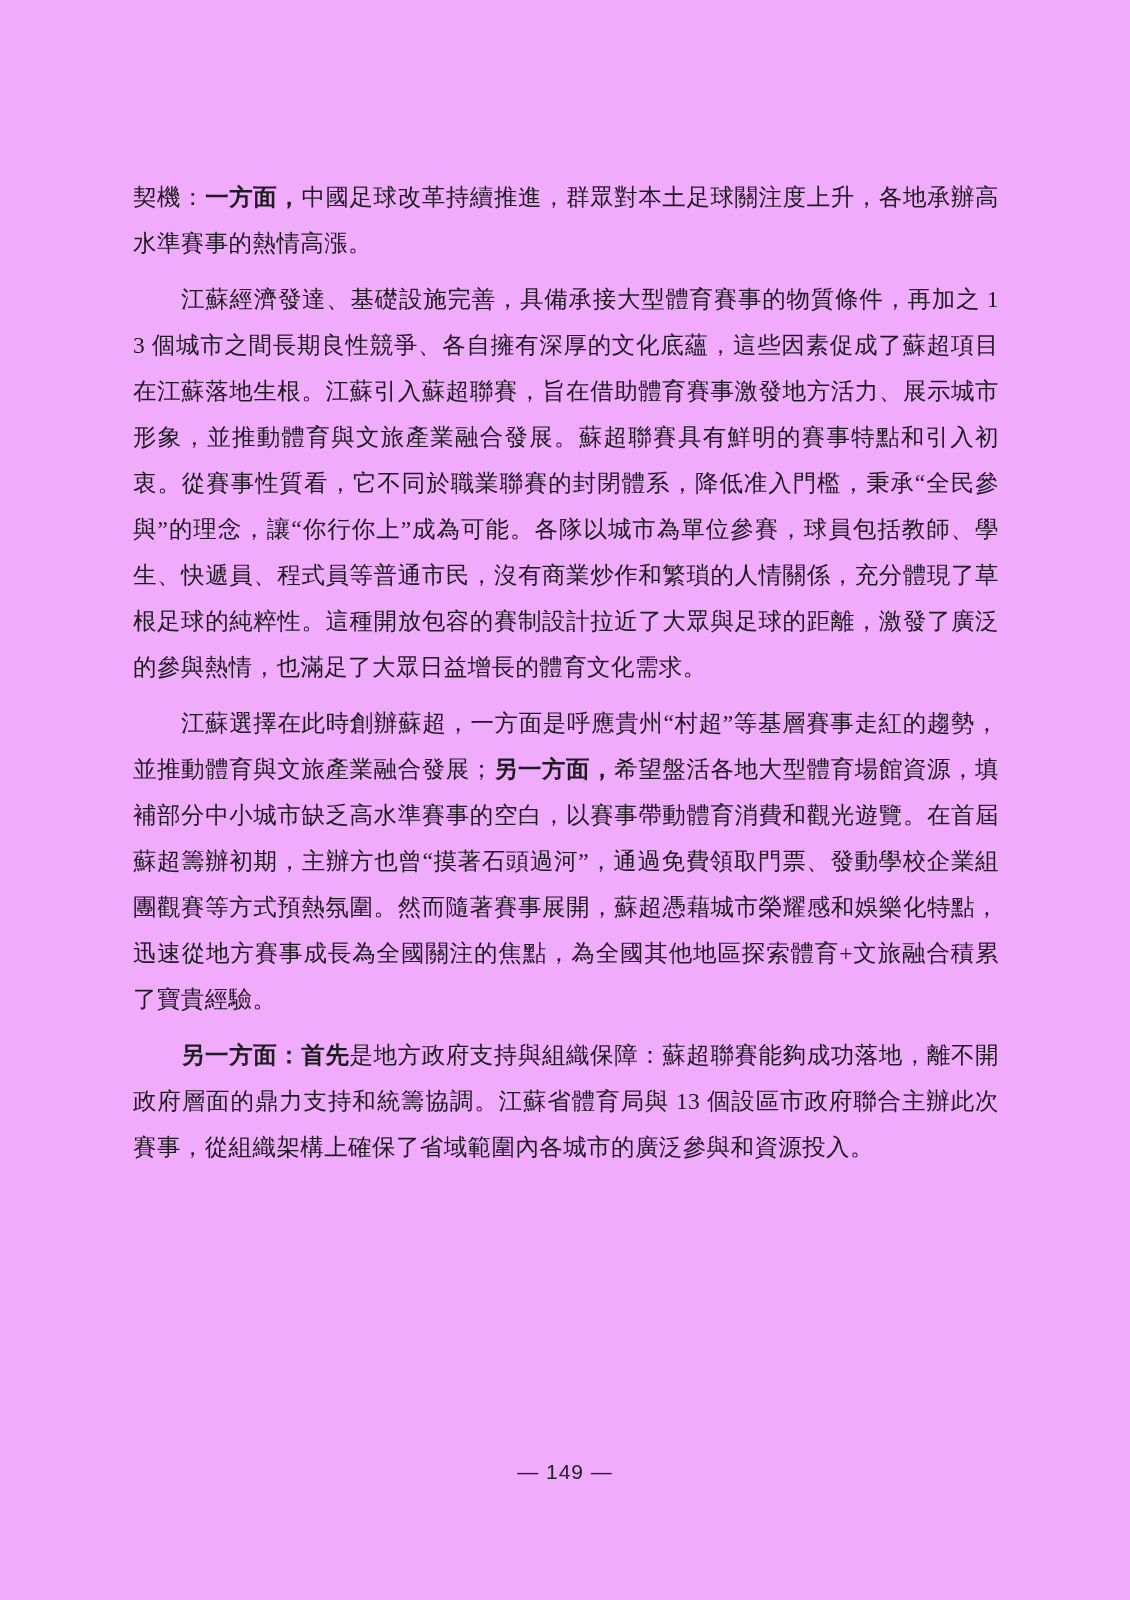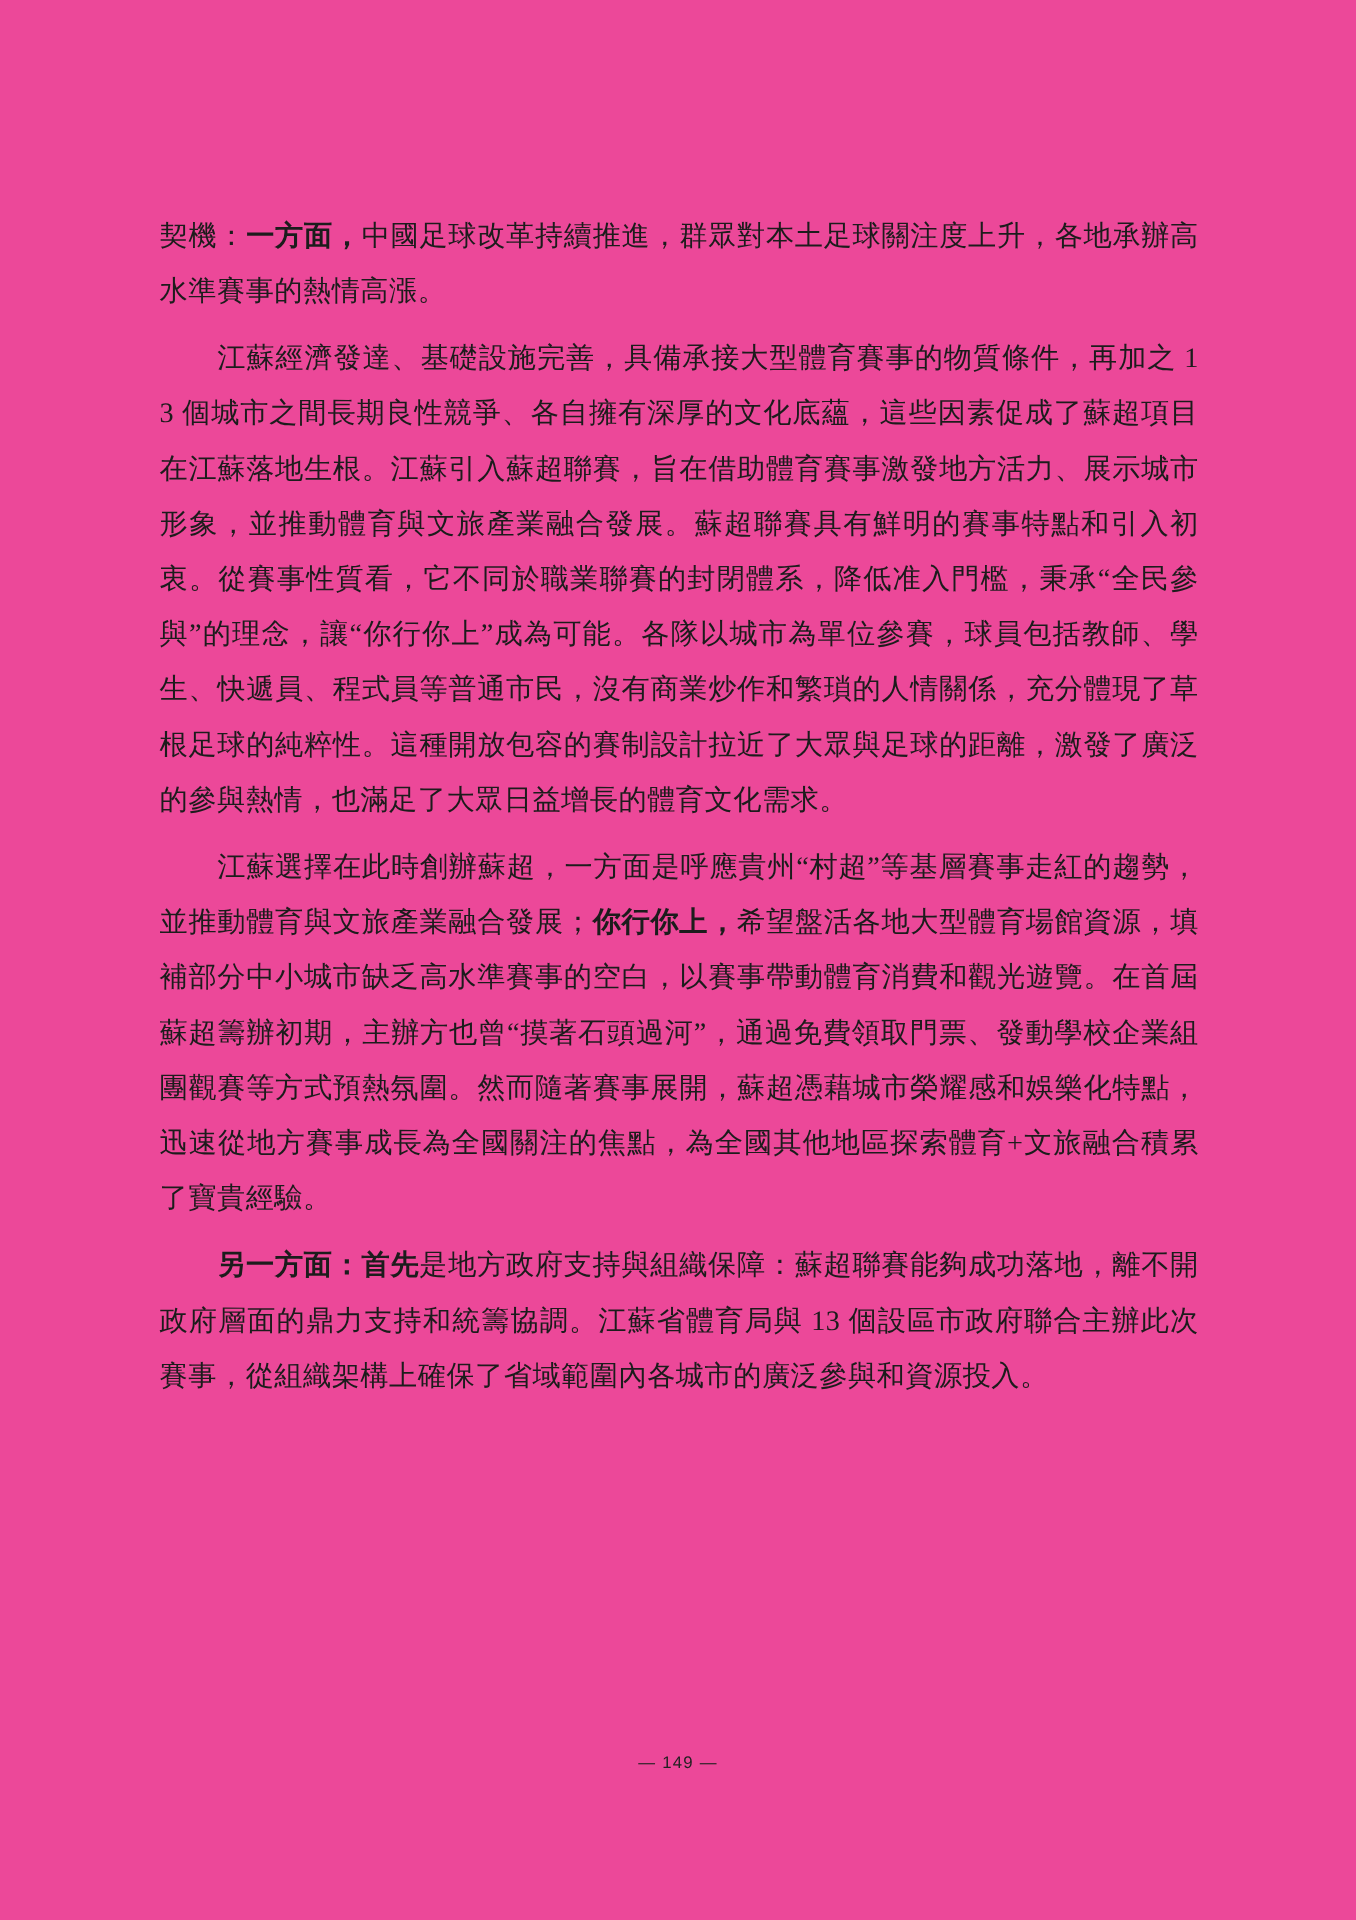--- a/index.html
+++ b/index.html
@@ -11,21 +11,21 @@
     height: 1600px;
     background: #ffffff;
     position: relative;
     overflow: hidden;
     font-family: "Liberation Serif", "DejaVu Serif", serif;
     color: #1c1c1c;
   }
   .page {
     position: absolute;
     inset: 0;
-    background: #ec4899;
+    background: #f0abfc;
   }
   .content {
     position: absolute;
     left: 133px;
     top: 174px;
     width: 866px;
     text-align: justify;
   }
   p.para {
     margin: 0 0 10px 0;
@@ -40,32 +40,32 @@
   .bold {
     font-weight: bold;
   }
   .footer {
     position: absolute;
     left: 0;
     right: 0;
     top: 1460px;
     text-align: center;
     font-family: "Liberation Sans", "DejaVu Sans", sans-serif;
-    font-size: 14px;
+    font-size: 21px;
     color: #222222;
     letter-spacing: 1px;
   }
 </style>
 </head>
 <body>
 
 <div class="page">
 
   <div class="content">
       <p class="para"><span>契機：</span><span class="bold">一方面，</span><span>中國足球改革持續推進，群眾對本土足球關注度上升，各地承辦高水準賽事的熱情高漲。</span></p>
       <p class="para indent"><span>江蘇經濟發達、基礎設施完善，具備承接大型體育賽事的物質條件，再加之 13 個城市之間長期良性競爭、各自擁有深厚的文化底蘊，這些因素促成了蘇超項目在江蘇落地生根。江蘇引入蘇超聯賽，旨在借助體育賽事激發地方活力、展示城市形象，並推動體育與文旅產業融合發展。蘇超聯賽具有鮮明的賽事特點和引入初衷。從賽事性質看，它不同於職業聯賽的封閉體系，降低准入門檻，秉承“全民參與”的理念，讓“你行你上”成為可能。各隊以城市為單位參賽，球員包括教師、學生、快遞員、程式員等普通市民，沒有商業炒作和繁瑣的人情關係，充分體現了草根足球的純粹性。這種開放包容的賽制設計拉近了大眾與足球的距離，激發了廣泛的參與熱情，也滿足了大眾日益增長的體育文化需求。</span></p>
-      <p class="para indent"><span>江蘇選擇在此時創辦蘇超，一方面是呼應貴州“村超”等基層賽事走紅的趨勢，並推動體育與文旅產業融合發展；</span><span class="bold">你行你上，</span><span>希望盤活各地大型體育場館資源，填補部分中小城市缺乏高水準賽事的空白，以賽事帶動體育消費和觀光遊覽。在首屆蘇超籌辦初期，主辦方也曾“摸著石頭過河”，通過免費領取門票、發動學校企業組團觀賽等方式預熱氛圍。然而隨著賽事展開，蘇超憑藉城市榮耀感和娛樂化特點，迅速從地方賽事成長為全國關注的焦點，為全國其他地區探索體育+文旅融合積累了寶貴經驗。</span></p>
+      <p class="para indent"><span>江蘇選擇在此時創辦蘇超，一方面是呼應貴州“村超”等基層賽事走紅的趨勢，並推動體育與文旅產業融合發展；</span><span class="bold">另一方面，</span><span>希望盤活各地大型體育場館資源，填補部分中小城市缺乏高水準賽事的空白，以賽事帶動體育消費和觀光遊覽。在首屆蘇超籌辦初期，主辦方也曾“摸著石頭過河”，通過免費領取門票、發動學校企業組團觀賽等方式預熱氛圍。然而隨著賽事展開，蘇超憑藉城市榮耀感和娛樂化特點，迅速從地方賽事成長為全國關注的焦點，為全國其他地區探索體育+文旅融合積累了寶貴經驗。</span></p>
       <p class="para indent"><span class="bold">另一方面：首先</span><span>是地方政府支持與組織保障：蘇超聯賽能夠成功落地，離不開政府層面的鼎力支持和統籌協調。江蘇省體育局與 13 個設區市政府聯合主辦此次賽事，從組織架構上確保了省域範圍內各城市的廣泛參與和資源投入。</span></p>
     </div>
 
   <div class="footer">— 149 —</div>
 
 </div>
 
 </body></html>

